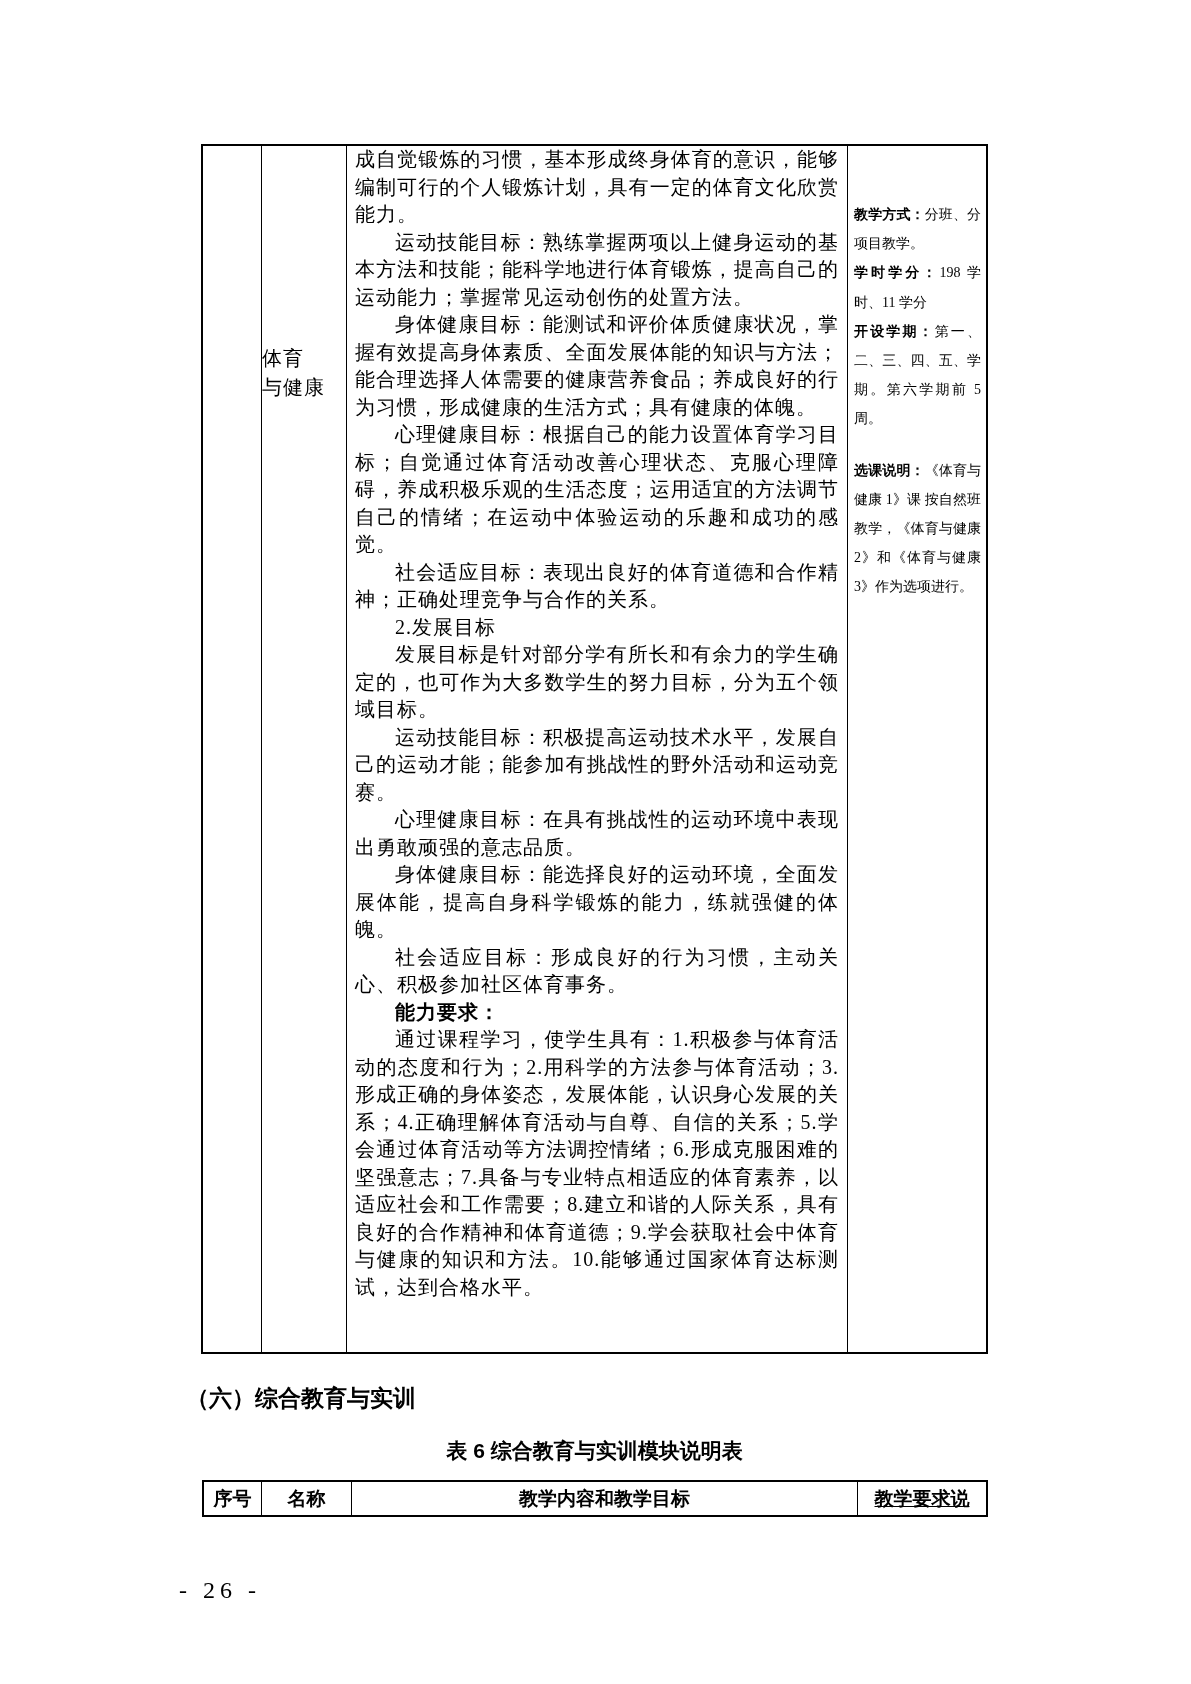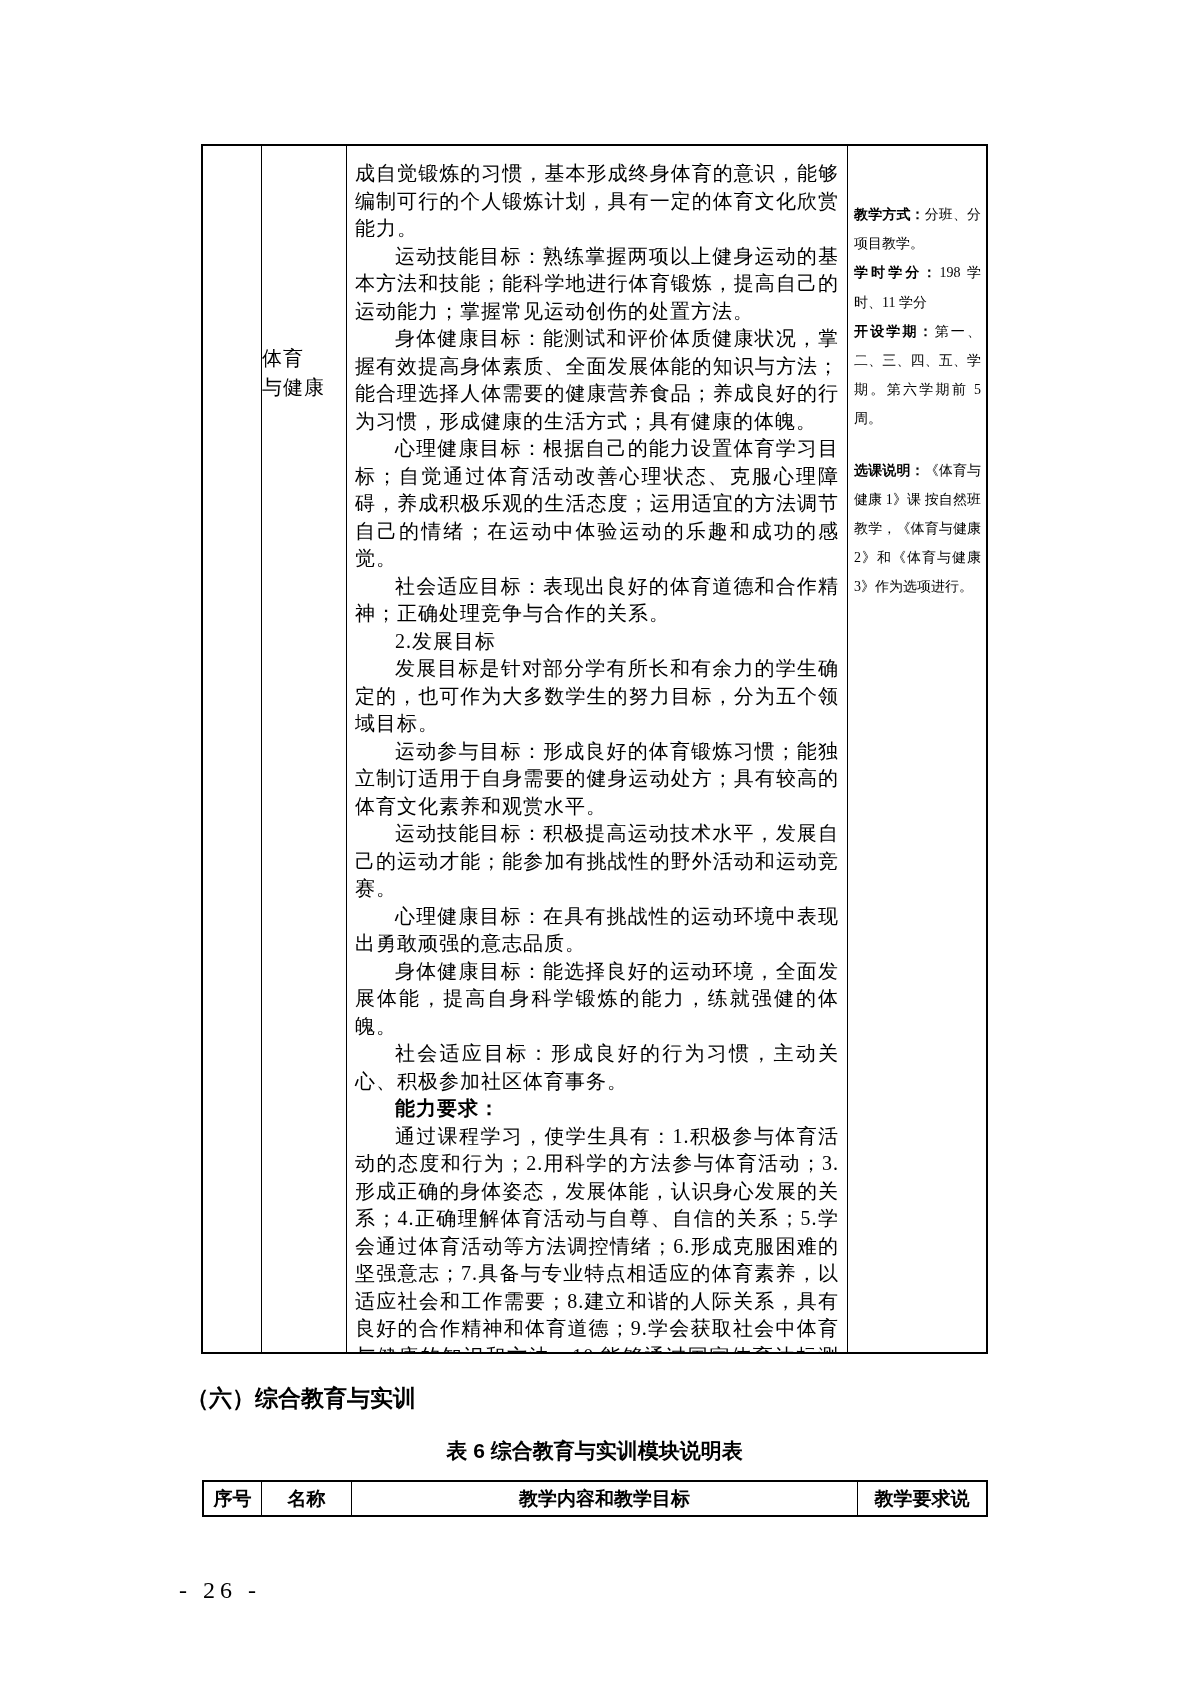--- a/index.html
+++ b/index.html
@@ -15,21 +15,21 @@
     position:absolute; left:201px; top:144px;
     width:787px; height:1210px;
     border:2px solid #000; box-sizing:border-box;
     display:flex;
   }
   .pe-col { box-sizing:border-box; border-right:1.5px solid #000; overflow:hidden; }
   .pe-col:last-child { border-right:none; }
   .col-index { width:59px; }
   .col-name  { width:85px; padding-top:198px; 
                font-size:20px; line-height:29px; letter-spacing:1px; }
-  .col-content { width:501px; padding:14px 8px 0 8px; }
+  .col-content { width:501px; padding:0 8px 0 8px; }
   .col-req { flex:1; padding:2px 5px 0 6px; font-size:14px; line-height:29.2px; }
 
   .para {
     margin:0; font-size:20px; line-height:27.5px;
     letter-spacing:1px; text-align:justify; text-align-last:left;
   }
   .para.ind { text-indent:2em; }
   .para.bold { font-family:"Liberation Sans","DejaVu Sans",sans-serif; font-weight:600; }
 
   .req-para { margin:0; text-align:justify; text-align-last:left; }
@@ -53,21 +53,21 @@
     width:786px; height:37px;
     border:2px solid #000; box-sizing:border-box;
     display:flex;
   }
   .t6-cell {
     box-sizing:border-box; border-right:1.5px solid #000;
     display:flex; align-items:center; justify-content:center;
     font-family:"Liberation Sans","DejaVu Sans",sans-serif;
     font-weight:700; font-size:19px; overflow:hidden;
   }
-  .t6-cell:last-child { border-right:none; }
+  .t6-cell:last-child { border-right:none;text-decoration:underline; }
   .t6-c0 { width:58px; }
   .t6-c1 { width:90px; }
   .t6-c2 { flex:1; }
   .t6-c3 { width:128px; }
 
   .page-number {
     position:absolute; left:179px; top:1577px;
     font-size:24px; letter-spacing:5px;
   }
 </style>
@@ -83,21 +83,20 @@
       <div>与健康</div>
     </div>
     <div class="pe-col col-content">
         <p class="para">成自觉锻炼的习惯，基本形成终身体育的意识，能够编制可行的个人锻炼计划，具有一定的体育文化欣赏能力。</p>
         <p class="para ind">运动技能目标：熟练掌握两项以上健身运动的基本方法和技能；能科学地进行体育锻炼，提高自己的运动能力；掌握常见运动创伤的处置方法。</p>
         <p class="para ind">身体健康目标：能测试和评价体质健康状况，掌握有效提高身体素质、全面发展体能的知识与方法；能合理选择人体需要的健康营养食品；养成良好的行为习惯，形成健康的生活方式；具有健康的体魄。</p>
         <p class="para ind">心理健康目标：根据自己的能力设置体育学习目标；自觉通过体育活动改善心理状态、克服心理障碍，养成积极乐观的生活态度；运用适宜的方法调节自己的情绪；在运动中体验运动的乐趣和成功的感觉。</p>
         <p class="para ind">社会适应目标：表现出良好的体育道德和合作精神；正确处理竞争与合作的关系。</p>
         <p class="para ind">2.发展目标</p>
         <p class="para ind">发展目标是针对部分学有所长和有余力的学生确定的，也可作为大多数学生的努力目标，分为五个领域目标。</p>
-        <p class="para ind">运动参与目标：形成良好的体育锻炼习惯；能独立制订适用于自身需要的健身运动处方；具有较高的体育文化素养和观赏水平。</p>
         <p class="para ind">运动技能目标：积极提高运动技术水平，发展自己的运动才能；能参加有挑战性的野外活动和运动竞赛。</p>
         <p class="para ind">心理健康目标：在具有挑战性的运动环境中表现出勇敢顽强的意志品质。</p>
         <p class="para ind">身体健康目标：能选择良好的运动环境，全面发展体能，提高自身科学锻炼的能力，练就强健的体魄。</p>
         <p class="para ind">社会适应目标：形成良好的行为习惯，主动关心、积极参加社区体育事务。</p>
         <p class="para ind bold">能力要求：</p>
         <p class="para ind">通过课程学习，使学生具有：1.积极参与体育活动的态度和行为；2.用科学的方法参与体育活动；3.形成正确的身体姿态，发展体能，认识身心发展的关系；4.正确理解体育活动与自尊、自信的关系；5.学会通过体育活动等方法调控情绪；6.形成克服困难的坚强意志；7.具备与专业特点相适应的体育素养，以适应社会和工作需要；8.建立和谐的人际关系，具有良好的合作精神和体育道德；9.学会获取社会中体育与健康的知识和方法。10.能够通过国家体育达标测试，达到合格水平。</p>
       </div>
     <div class="pe-col col-req">
         <p class="req-para first"><b>教学方式：</b>分班、分项目教学。</p>
         <p class="req-para"><b>学时学分：</b>198 学时、11 学分</p>

